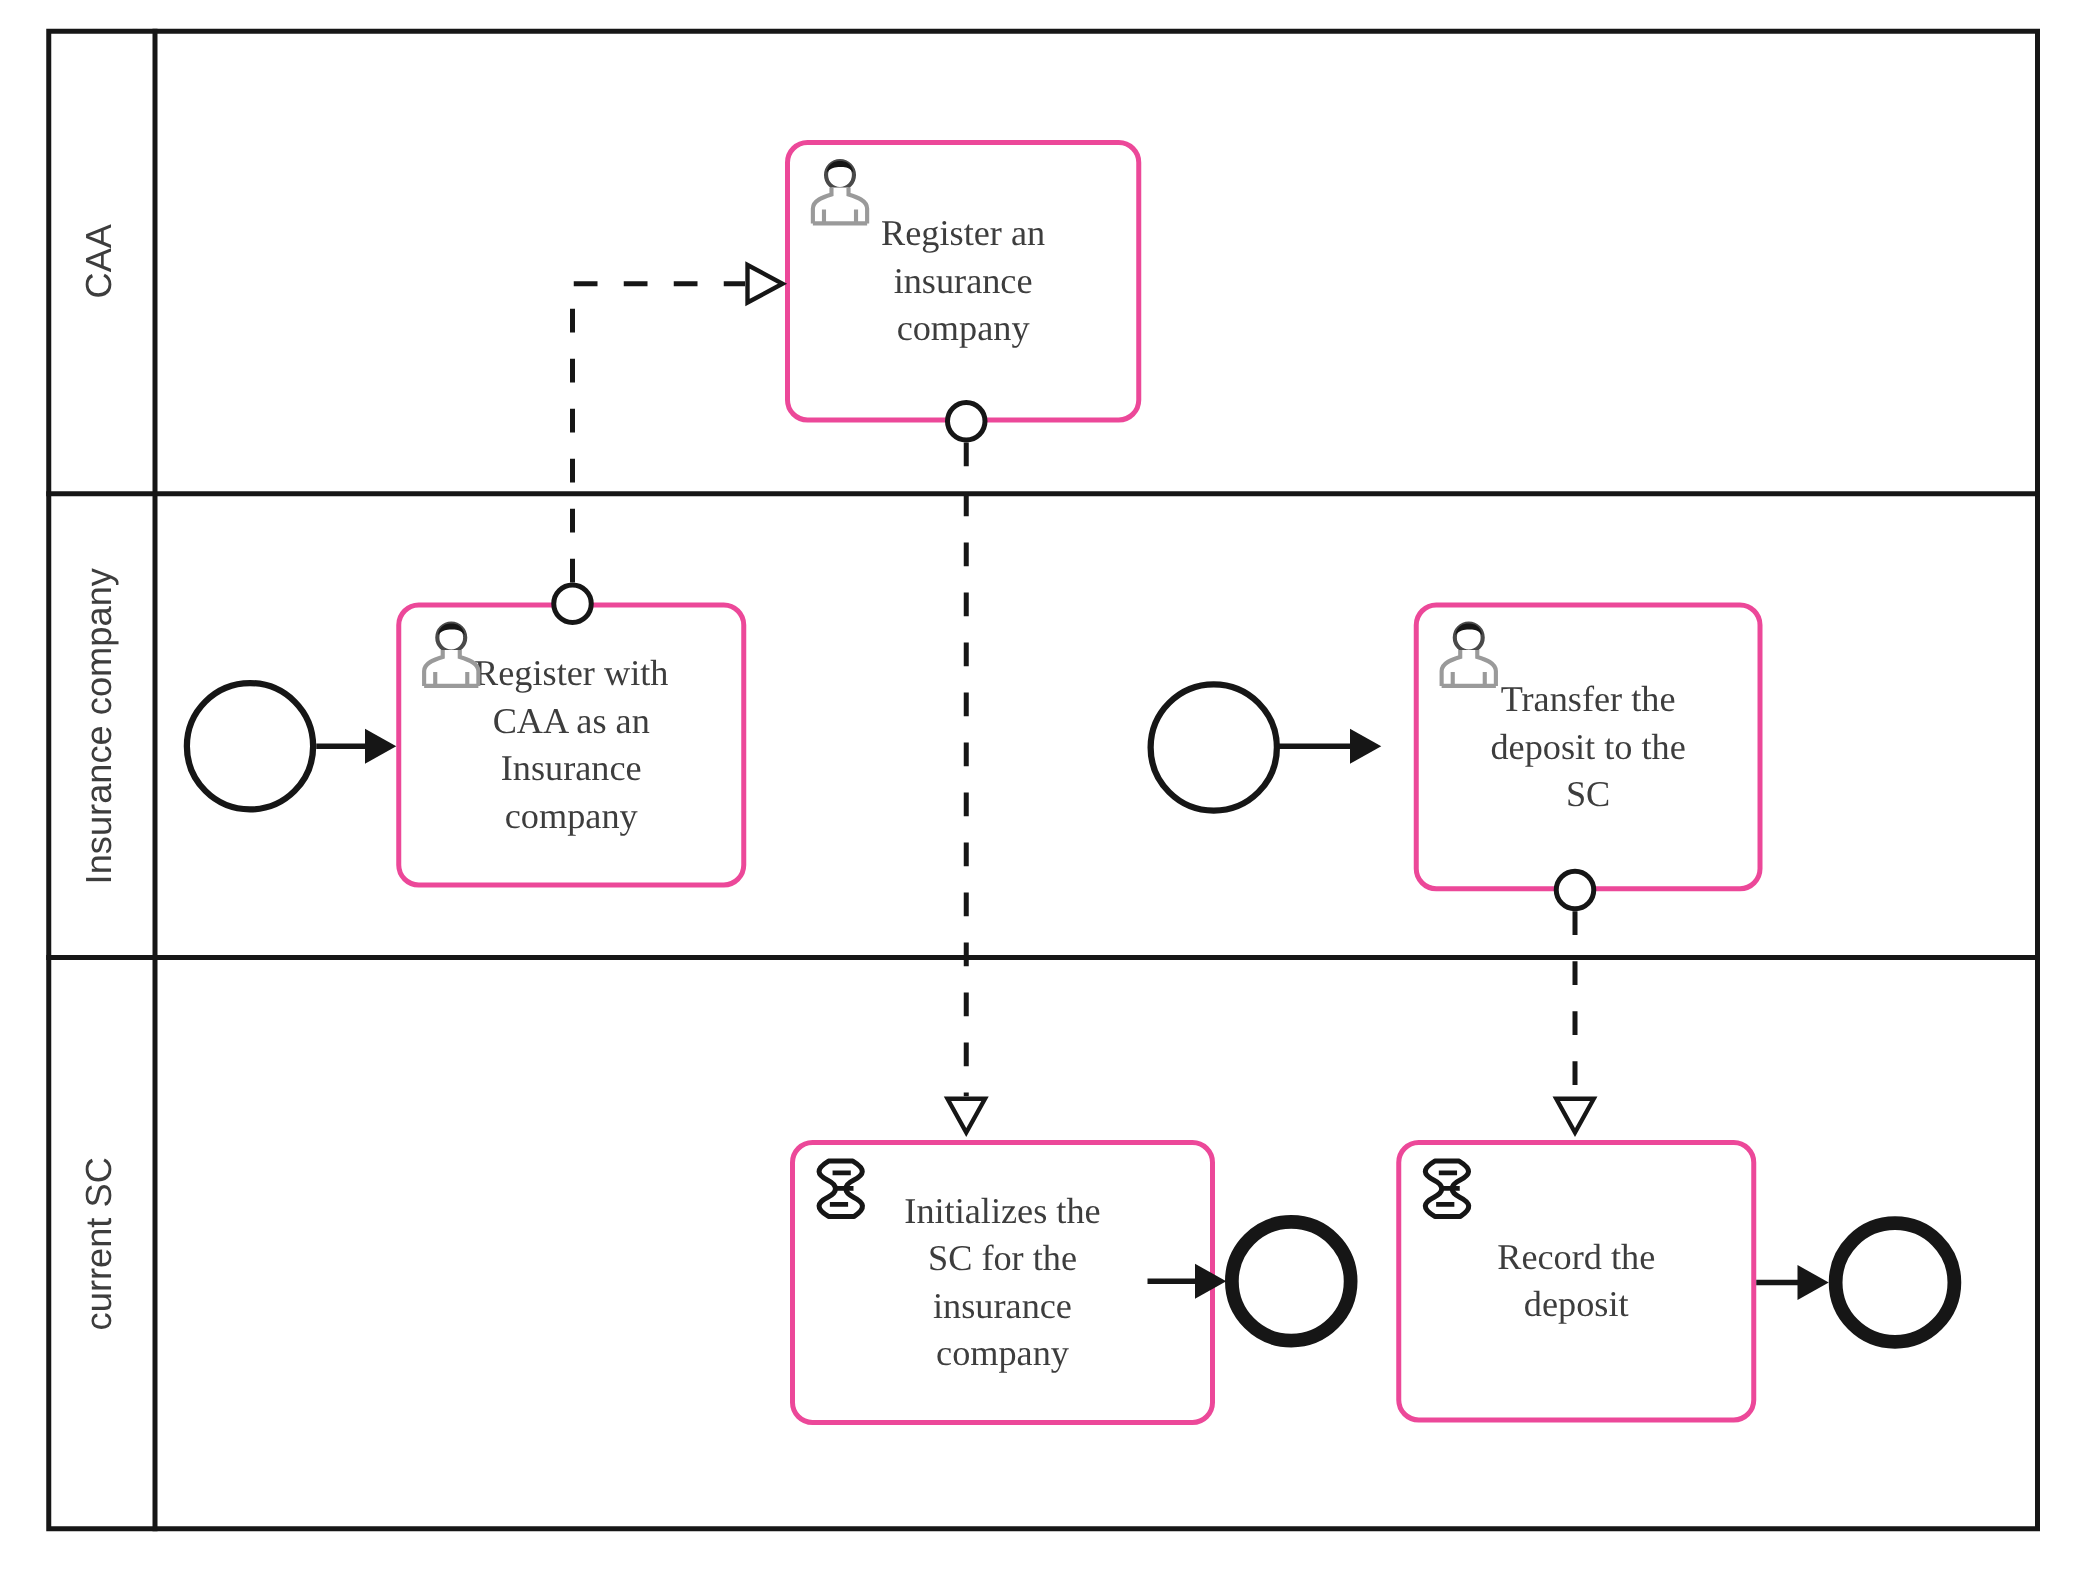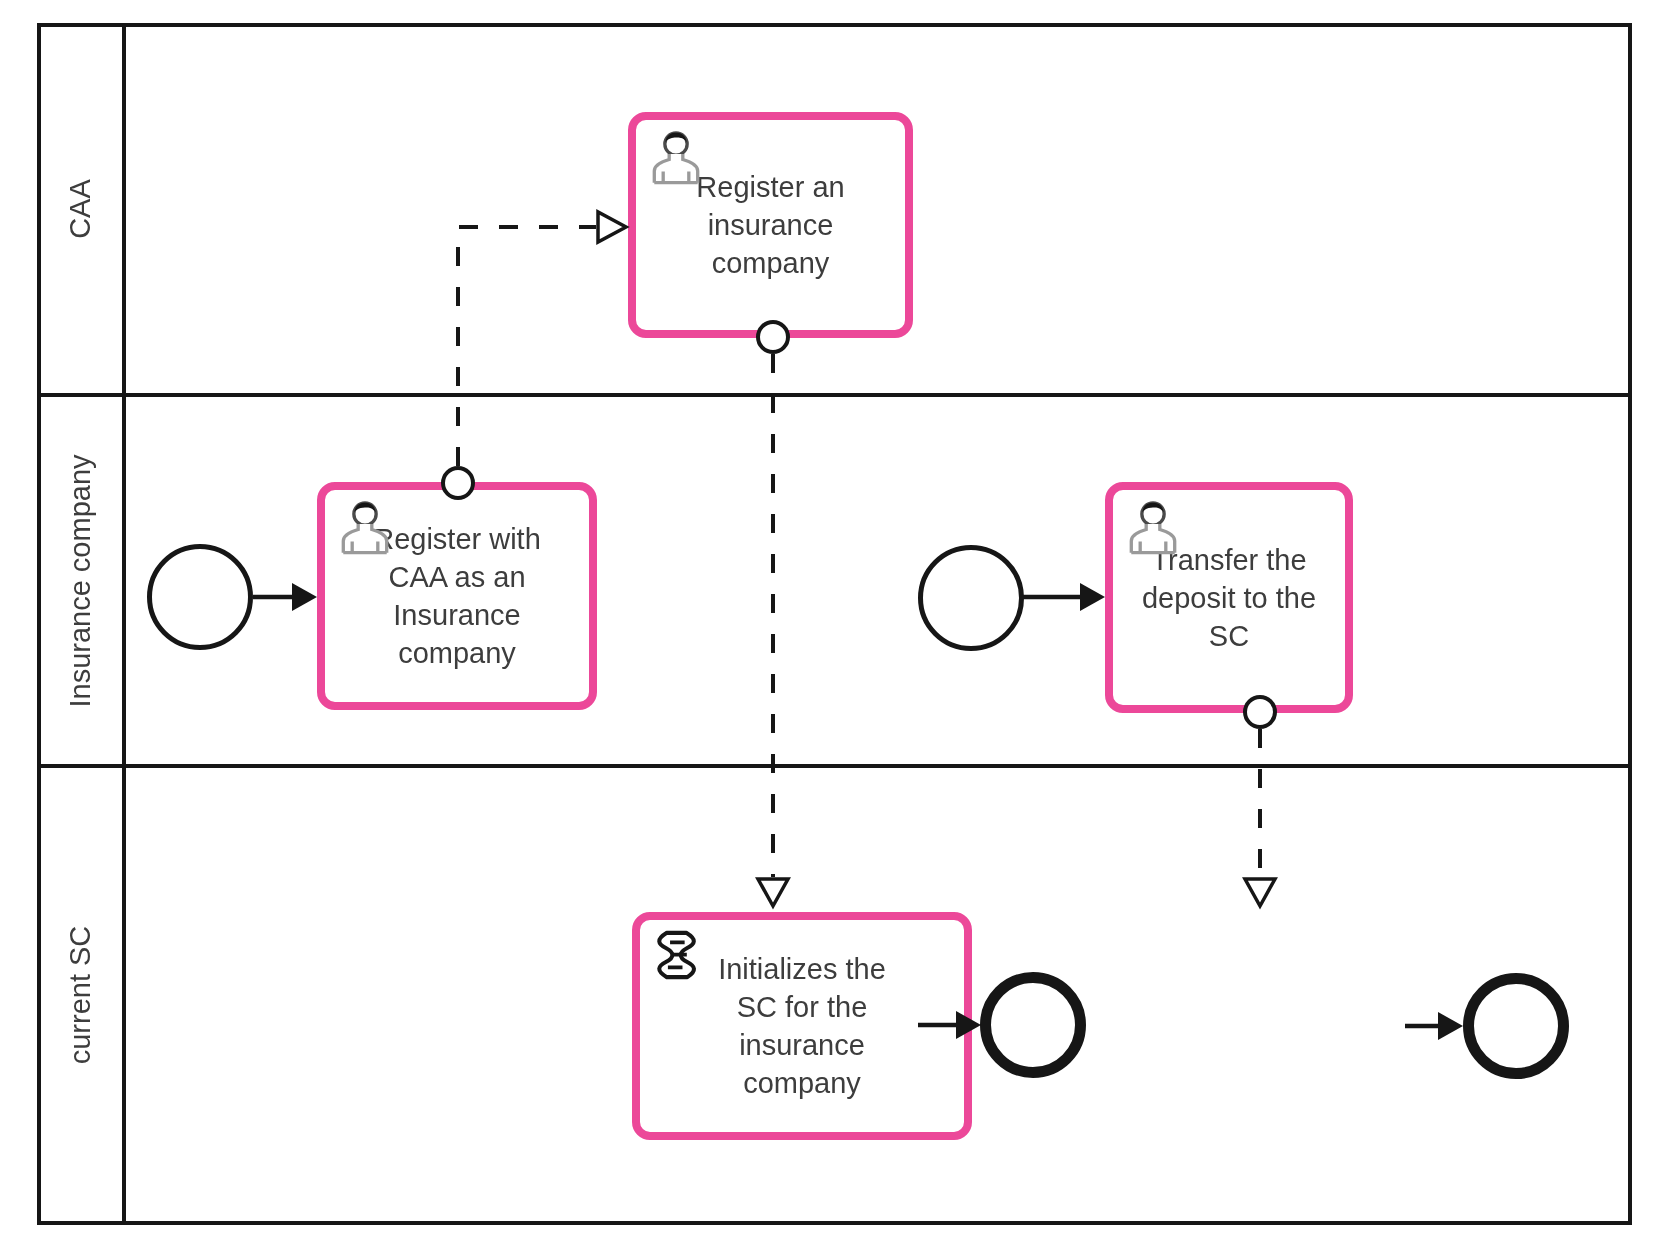--- a/index.html
+++ b/index.html
@@ -33,26 +33,27 @@
   .lane-label {
     position: absolute;
     transform: translate(-50%, -50%) rotate(-90deg);
     font-size: 29px;
     color: #3d3d3d;
     white-space: nowrap;
   }
   .task {
     position: absolute;
     box-sizing: border-box;
-    border: 8px solid #ec4899;
+    border: 4px solid #ec4899;
     border-radius: 18px;
     background: #ffffff;
     display: flex;
     align-items: center;
     justify-content: center;
+    font-family: Liberation Serif, serif;
   }
   .task-label {
     font-size: 29px;
     line-height: 38px;
     color: #3d3d3d;
     text-align: center;
     white-space: pre-line;
   }
   .task .icon {
     position: absolute;
@@ -117,21 +118,21 @@
         <path d="M 4.5,27 V 21.2 C 4.5,18 8.6,16.6 11.7,15.7 V 13 M 18.3,13 V 15.7 C 21.4,16.6 25.5,18 25.5,21.2 V 27" fill="none" stroke="#9a9a9a" stroke-width="1.6"></path>
         <path d="M 4.5,26.9 H 25.5 M 8.8,21.5 V 26.9 M 21.2,21.5 V 26.9" fill="none" stroke="#9a9a9a" stroke-width="1.6"></path>
       </svg>
     </span>
     <span class="task-label">Register with
 CAA as an
 Insurance
 company</span>
   </div>
 
-  <div class="task" style="left:1105px; top:482px; width:248px; height:231px">
+  <div class="task" style="left:1131px; top:482px; width:279px; height:231px">
     <span class="icon">
       <svg width="62" height="58" viewBox="0 0 30 28">
         <circle cx="15" cy="8.2" r="5.4" fill="#ffffff" stroke="#4a4a4a" stroke-width="1.6"></circle>
         <path d="M 9.8,7.3 C 10.4,3.5 13,2.8 15,2.8 C 17,2.8 19.6,3.5 20.2,7.3 C 18.6,5.2 16.8,5.0 15,5.1 C 13.2,5.2 11.4,5.4 9.8,7.3 Z" fill="#161616"></path>
         <path d="M 4.5,27 V 21.2 C 4.5,18 8.6,16.6 11.7,15.7 L 11.7,13 H 18.3 L 18.3,15.7 C 21.4,16.6 25.5,18 25.5,21.2 V 27 Z" fill="#ffffff"></path>
         <path d="M 4.5,27 V 21.2 C 4.5,18 8.6,16.6 11.7,15.7 V 13 M 18.3,13 V 15.7 C 21.4,16.6 25.5,18 25.5,21.2 V 27" fill="none" stroke="#9a9a9a" stroke-width="1.6"></path>
         <path d="M 4.5,26.9 H 25.5 M 8.8,21.5 V 26.9 M 21.2,21.5 V 26.9" fill="none" stroke="#9a9a9a" stroke-width="1.6"></path>
       </svg>
     </span>
     <span class="task-label">Transfer the
@@ -145,20 +146,30 @@
         <path d="M 6.6,1.8 C 2.6,4.2 3.2,5.9 6.4,7.5 C 9.4,9 9.4,11 6.4,12.5 C 3.2,14.1 2.6,15.8 6.6,18.2 L 14.2,18.2 C 17.8,15.8 17.2,14.1 14.0,12.5 C 11.0,11 11.0,9 14.0,7.5 C 17.2,5.9 17.8,4.2 13.8,1.8 Z" fill="#ffffff" stroke="#161616" stroke-width="1.5" stroke-linejoin="round"></path>
         <path d="M 7.8,5.3 H 13.2 M 8.6,9.9 H 14.0 M 7.0,14.6 H 12.4" fill="none" stroke="#161616" stroke-width="1.4"></path>
       </svg>
     </span>
     <span class="task-label">Initializes the
 SC for the
 insurance
 company</span>
   </div>
 
+  <div class="task" style="left:1117px; top:912px; width:288px; height:226px">
+    <span class="icon">
+      <svg width="54" height="56" viewBox="0 0 20 20">
+        <path d="M 6.6,1.8 C 2.6,4.2 3.2,5.9 6.4,7.5 C 9.4,9 9.4,11 6.4,12.5 C 3.2,14.1 2.6,15.8 6.6,18.2 L 14.2,18.2 C 17.8,15.8 17.2,14.1 14.0,12.5 C 11.0,11 11.0,9 14.0,7.5 C 17.2,5.9 17.8,4.2 13.8,1.8 Z" fill="#ffffff" stroke="#161616" stroke-width="1.5" stroke-linejoin="round"></path>
+        <path d="M 7.8,5.3 H 13.2 M 8.6,9.9 H 14.0 M 7.0,14.6 H 12.4" fill="none" stroke="#161616" stroke-width="1.4"></path>
+      </svg>
+    </span>
+    <span class="task-label">Record the
+deposit</span>
+  </div>
 
   <div class="event start" style="left:147px; top:544px"></div>
   <div class="event start" style="left:918px; top:545px"></div>
   <div class="event end" style="left:980px; top:972px"></div>
   <div class="event end" style="left:1463px; top:973px"></div>
 
   <svg class="connectors" viewBox="0 0 1666 1255">
 
     <g>
       <path class="seq" d="M 253,597 H 293"></path>

